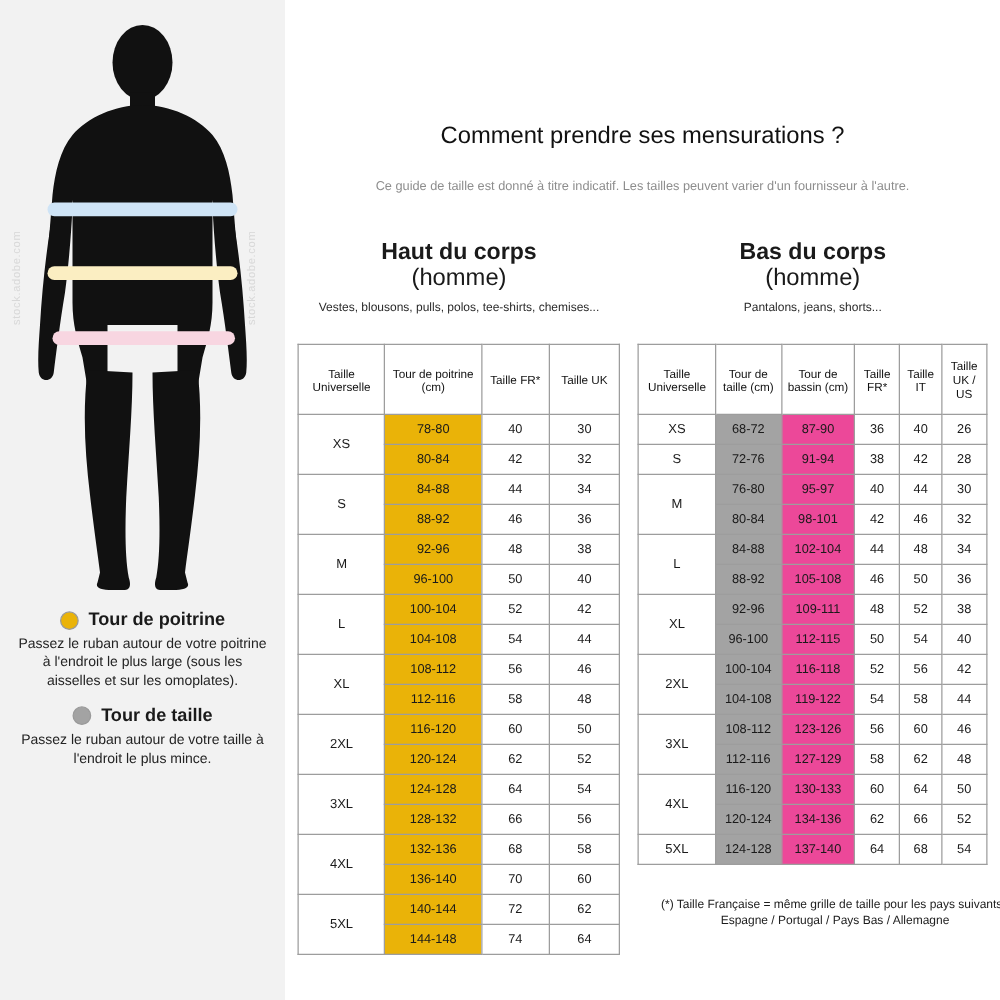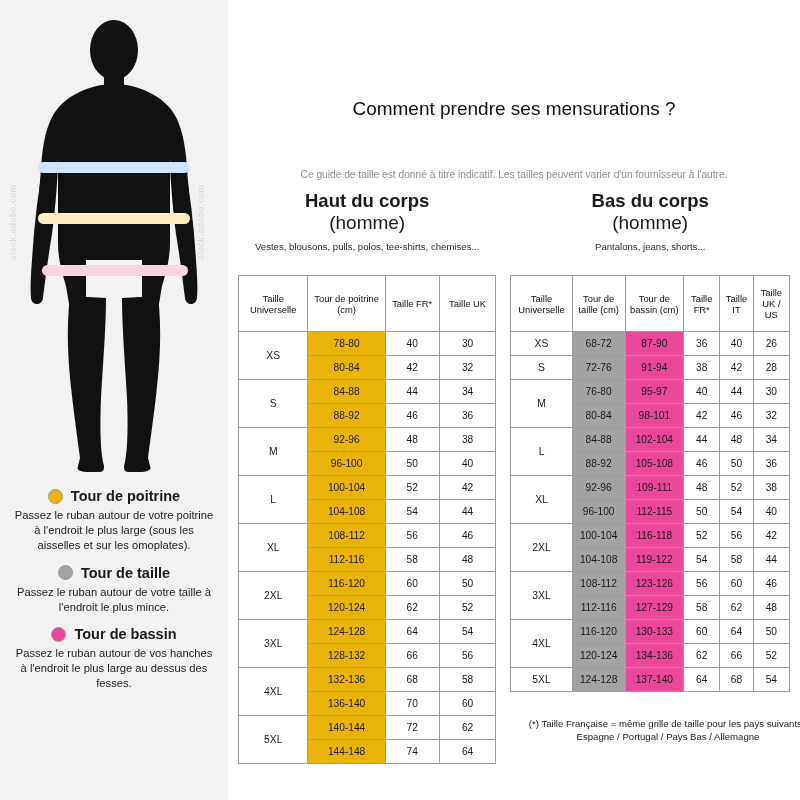--- a/index.html
+++ b/index.html
@@ -50,21 +50,21 @@
   .title {
     position:absolute; left:0; right:0; top:42px;
     text-align:center; font-size:41px; font-weight:bold;
     letter-spacing:-0.5px; color:#111;
   }
   .subtitle {
     position:absolute; left:0; right:0; top:98px;
     text-align:center; font-size:19px; color:#111;
   }
   .disclaimer {
-    position:absolute; left:0; right:0; top:169px;
+    position:absolute; left:0; right:0; top:144px;
     text-align:center; font-size:10.2px; color:#8d8d8d;
   }
 
   .tables {
     position:absolute; left:10px; right:10px; top:190px;
     display:flex; gap:14px; justify-content:center;
   }
   .tbl-col { width:268px; }
   .tbl-col.wide { width:290px; }
 
@@ -182,27 +182,20 @@
       </div>
 
       <div class="legend-block">
         <div class="legend-head">
           <span class="dot c-yellow"></span>
           <span>Tour de taille</span>
         </div>
         <div class="legend-text">Passez le ruban autour de votre taille à l'endroit le plus mince.</div>
       </div>
 
-      <div class="legend-block">
-        <div class="legend-head">
-          <span class="dot c-pink"></span>
-          <span>Tour de bassin</span>
-        </div>
-        <div class="legend-text">Passez le ruban autour de vos hanches à l'endroit le plus large au dessus des fesses.</div>
-      </div>
 
     </div>
   </div>
 
   <div class="main">
     <div class="subtitle">Comment prendre ses mensurations ?</div>
     <div class="disclaimer">Ce guide de taille est donné à titre indicatif. Les tailles peuvent varier d'un fournisseur à l'autre.</div>
 
     <div class="tables">
 

